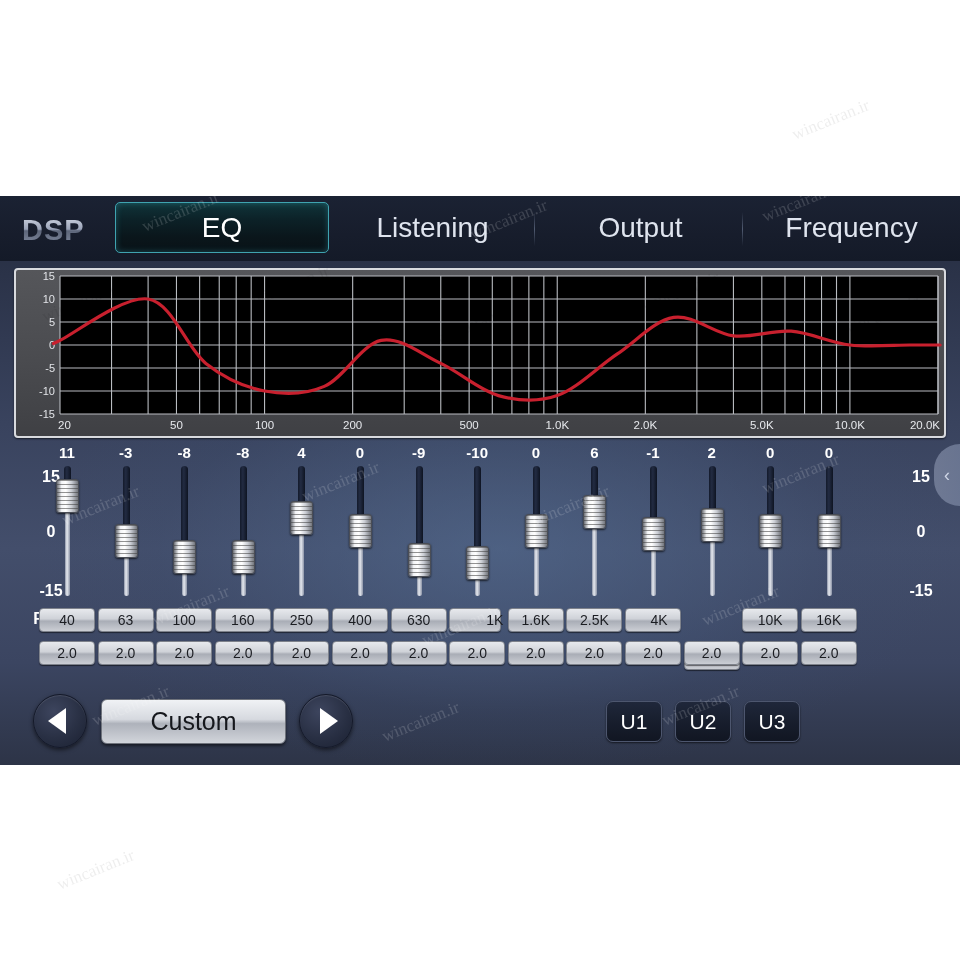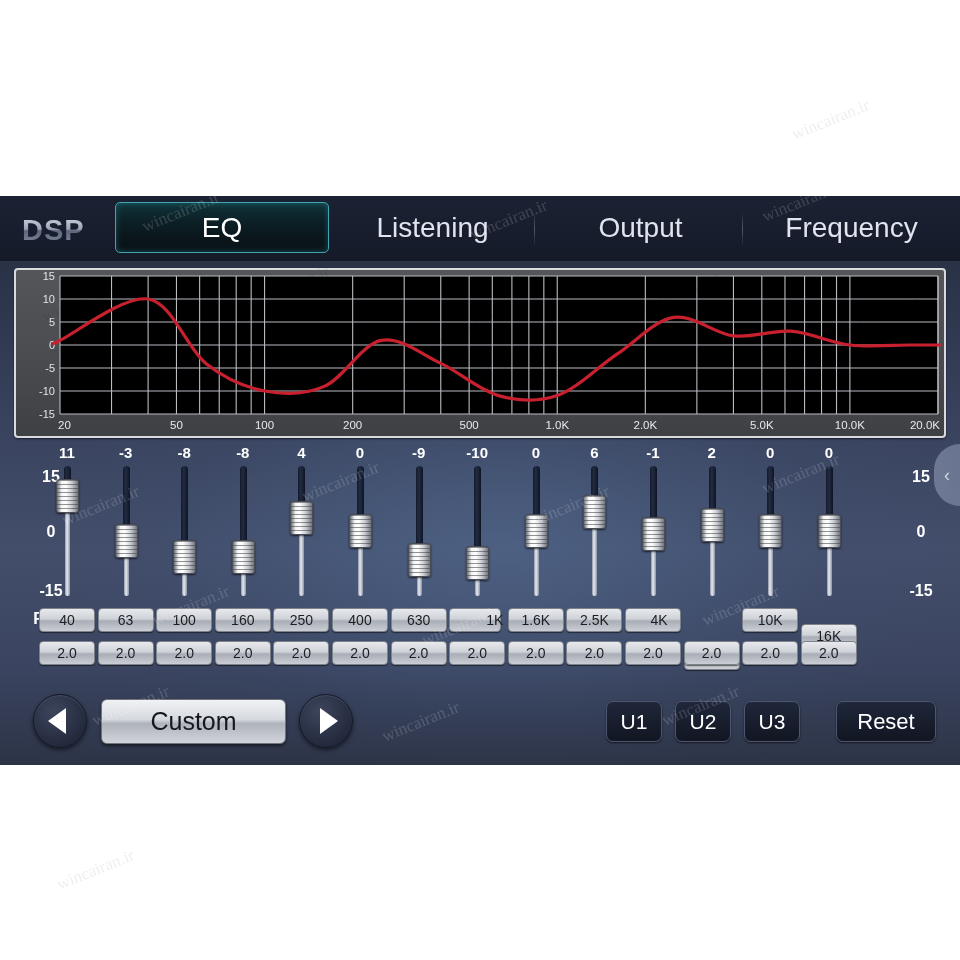--- a/index.html
+++ b/index.html
@@ -355,41 +355,40 @@
         <div class="cell" style="left: 507.8px; top: 4px; width: 56px;">1.6K</div>
         <div class="cell" style="left: 507.8px; top: 37px; width: 56px;">2.0</div>
         <div class="cell" style="left: 566.4px; top: 4px; width: 56px;">2.5K</div>
         <div class="cell" style="left: 566.4px; top: 37px; width: 56px;">2.0</div>
         <div class="cell" style="left: 625px; top: 4px; width: 56px; padding-left: 12px;">4K</div>
         <div class="cell" style="left: 625px; top: 37px; width: 56px;">2.0</div>
         <div class="cell" style="left: 683.6px; top: 4px; width: 56px; margin-top: 38px;">6.3K</div>
         <div class="cell" style="left: 683.6px; top: 37px; width: 56px;">2.0</div>
         <div class="cell" style="left: 742.2px; top: 4px; width: 56px;">10K</div>
         <div class="cell" style="left: 742.2px; top: 37px; width: 56px;">2.0</div>
-        <div class="cell" style="left: 800.8px; top: 4px; width: 56px; margin-top: 16px;">16K</div>
+        <div class="cell" style="left: 800.8px; top: 4px; width: 56px;">16K</div>
         <div class="cell" style="left: 800.8px; top: 37px; width: 56px;">2.0</div>
       </div>
 
     <div id="bottombar">
       <div class="arrow-btn" id="btn-prev" style="left:33px;">
         <svg width="52" height="52" viewBox="0 0 52 52">
           <polygon points="32,13 32,39 14,26" fill="#ffffff"></polygon>
         </svg>
       </div>
       <div id="preset-btn">Custom</div>
       <div class="arrow-btn" id="btn-next" style="left:299px;">
         <svg width="52" height="52" viewBox="0 0 52 52">
           <polygon points="20,13 20,39 38,26" fill="#ffffff"></polygon>
         </svg>
       </div>
 
       <div class="u-btn" id="btn-u1" style="left:606px;">U1</div>
       <div class="u-btn" id="btn-u2" style="left:675px;">U2</div>
       <div class="u-btn" id="btn-u3" style="left:744px;">U3</div>
-      <div id="btn-reset">Reset</div>
     </div>
 
     <div id="side-tab">‹</div>
 
     <div class="wm" style="left:140px;top:6px;">wincairan.ir</div>
     <div class="wm" style="left:468px;top:14px;">wincairan.ir</div>
     <div class="wm" style="left:760px;top:-4px;">wincairan.ir</div>
     <div class="wm dk" style="left:40px;top:96px;">wincairan.ir</div>
     <div class="wm dk" style="left:250px;top:80px;">wincairan.ir</div>
     <div class="wm dk" style="left:430px;top:120px;">wincairan.ir</div>

